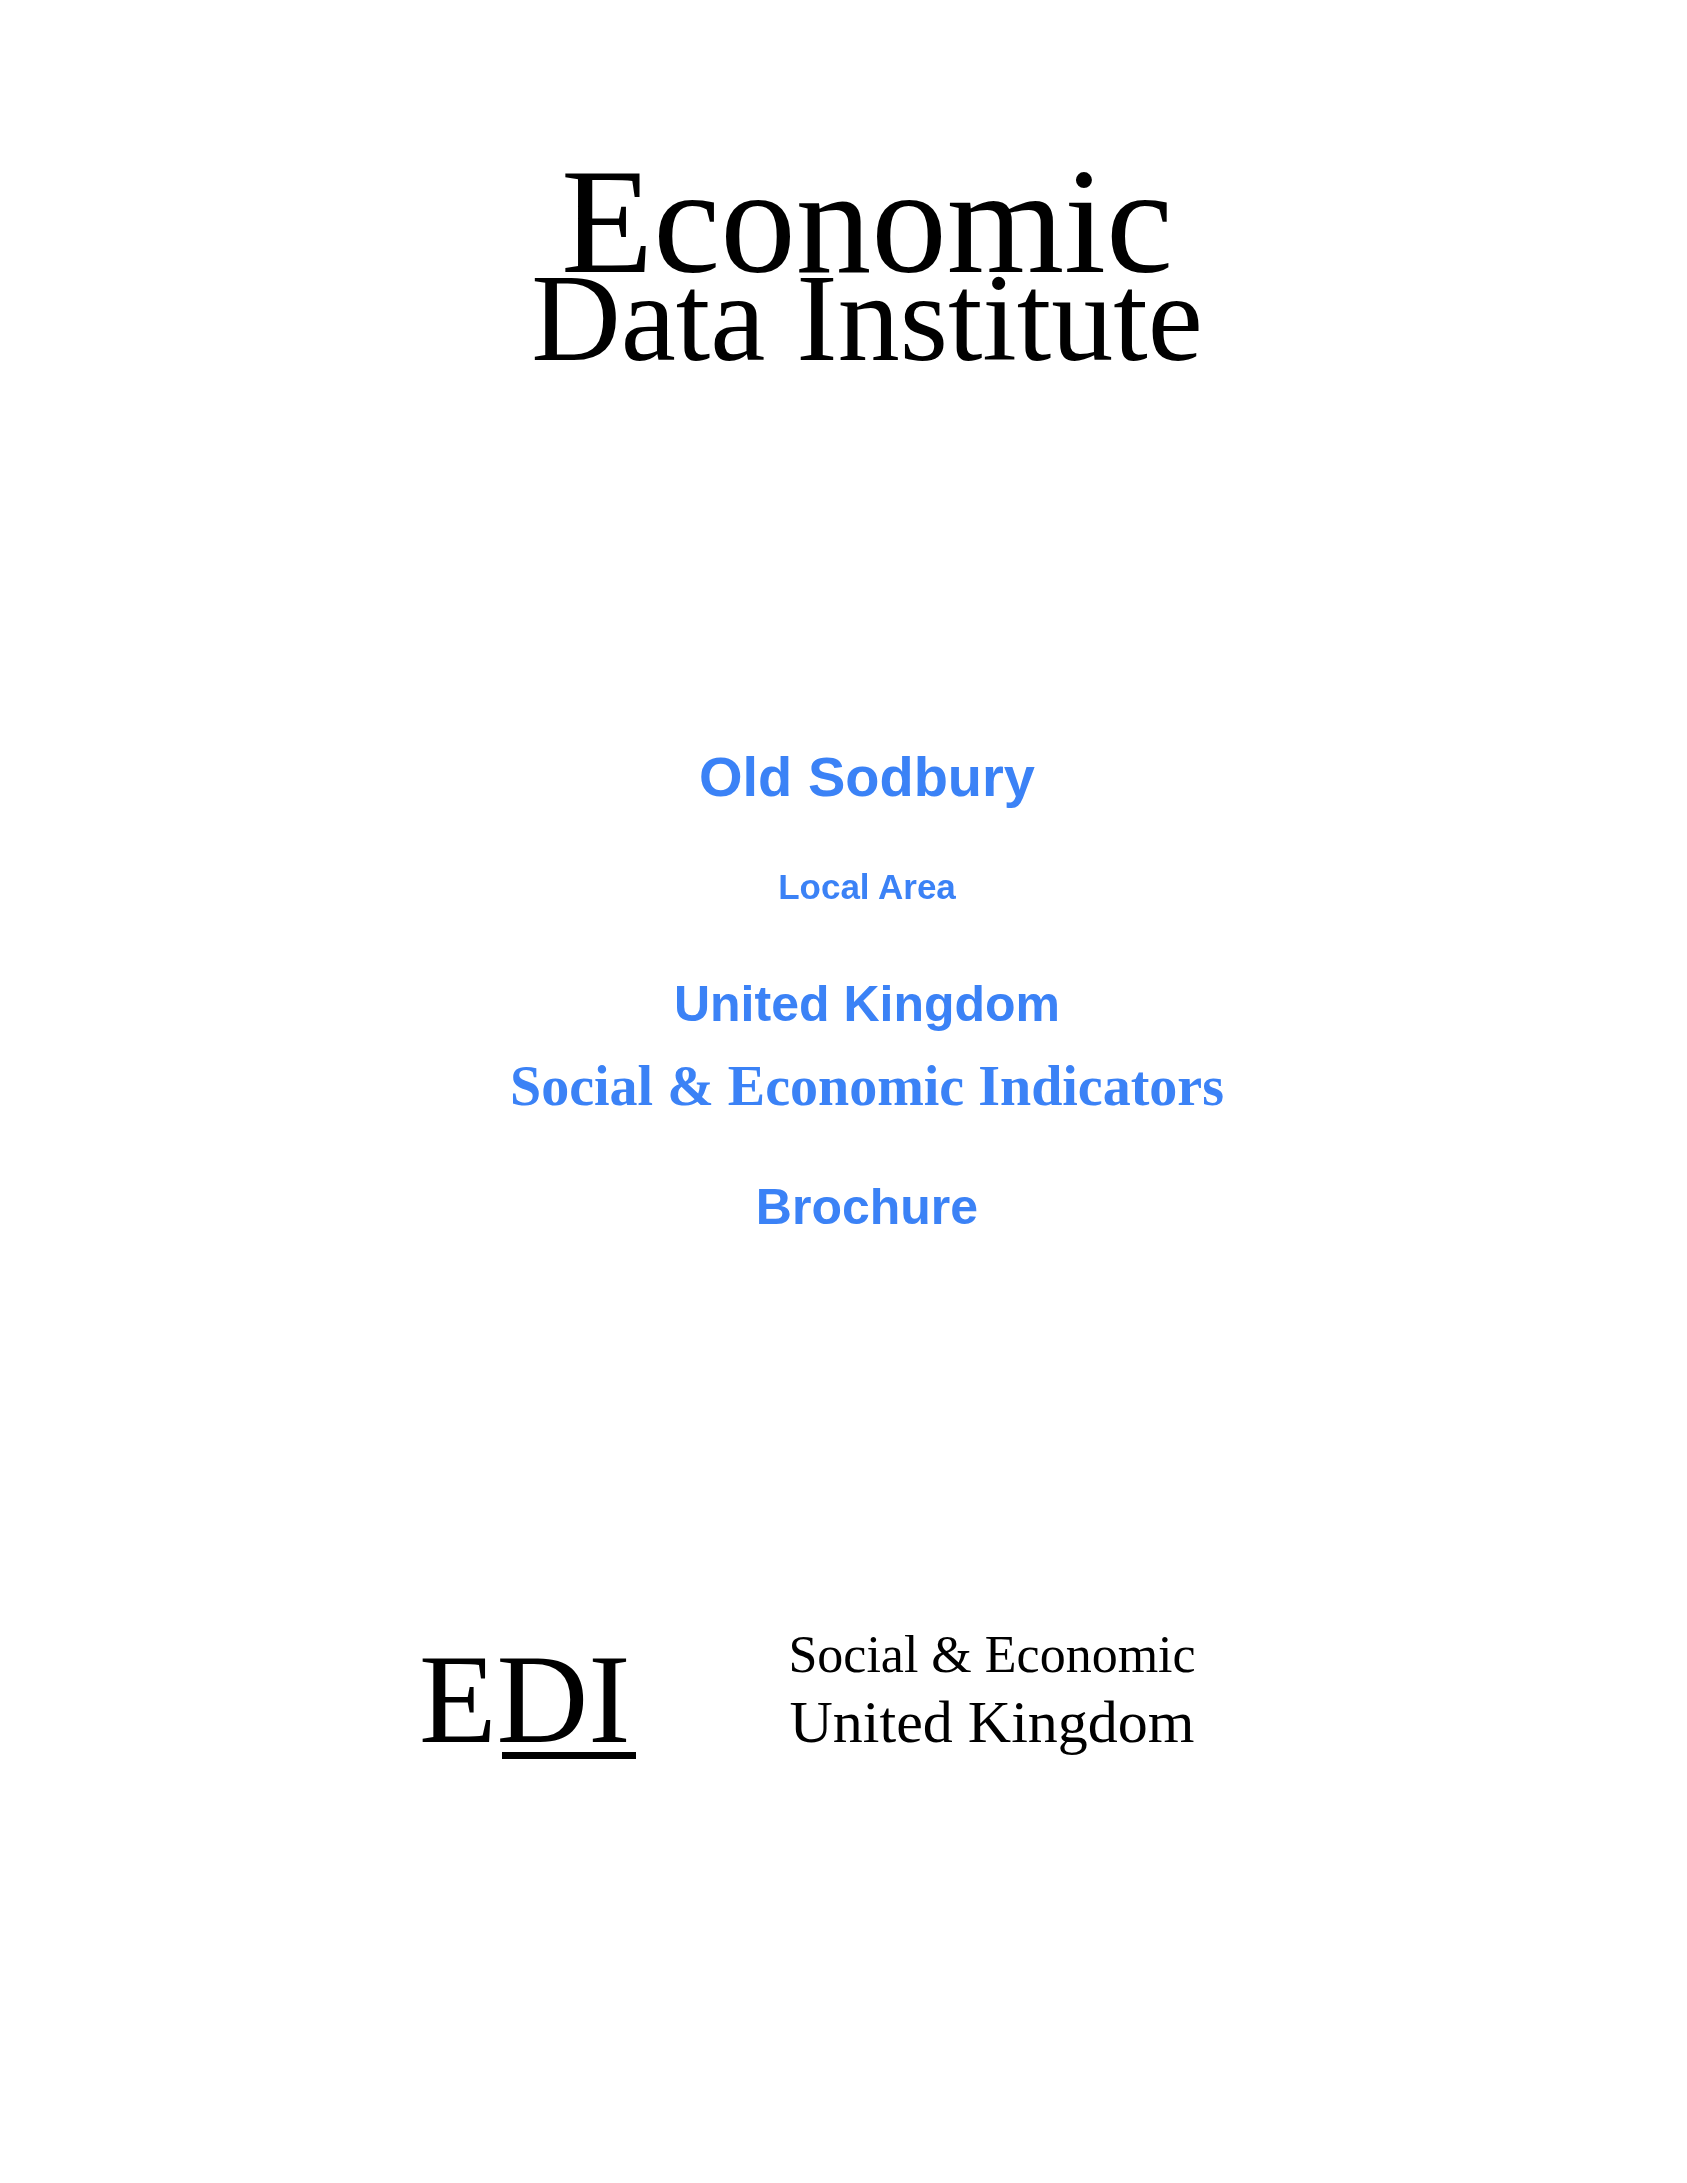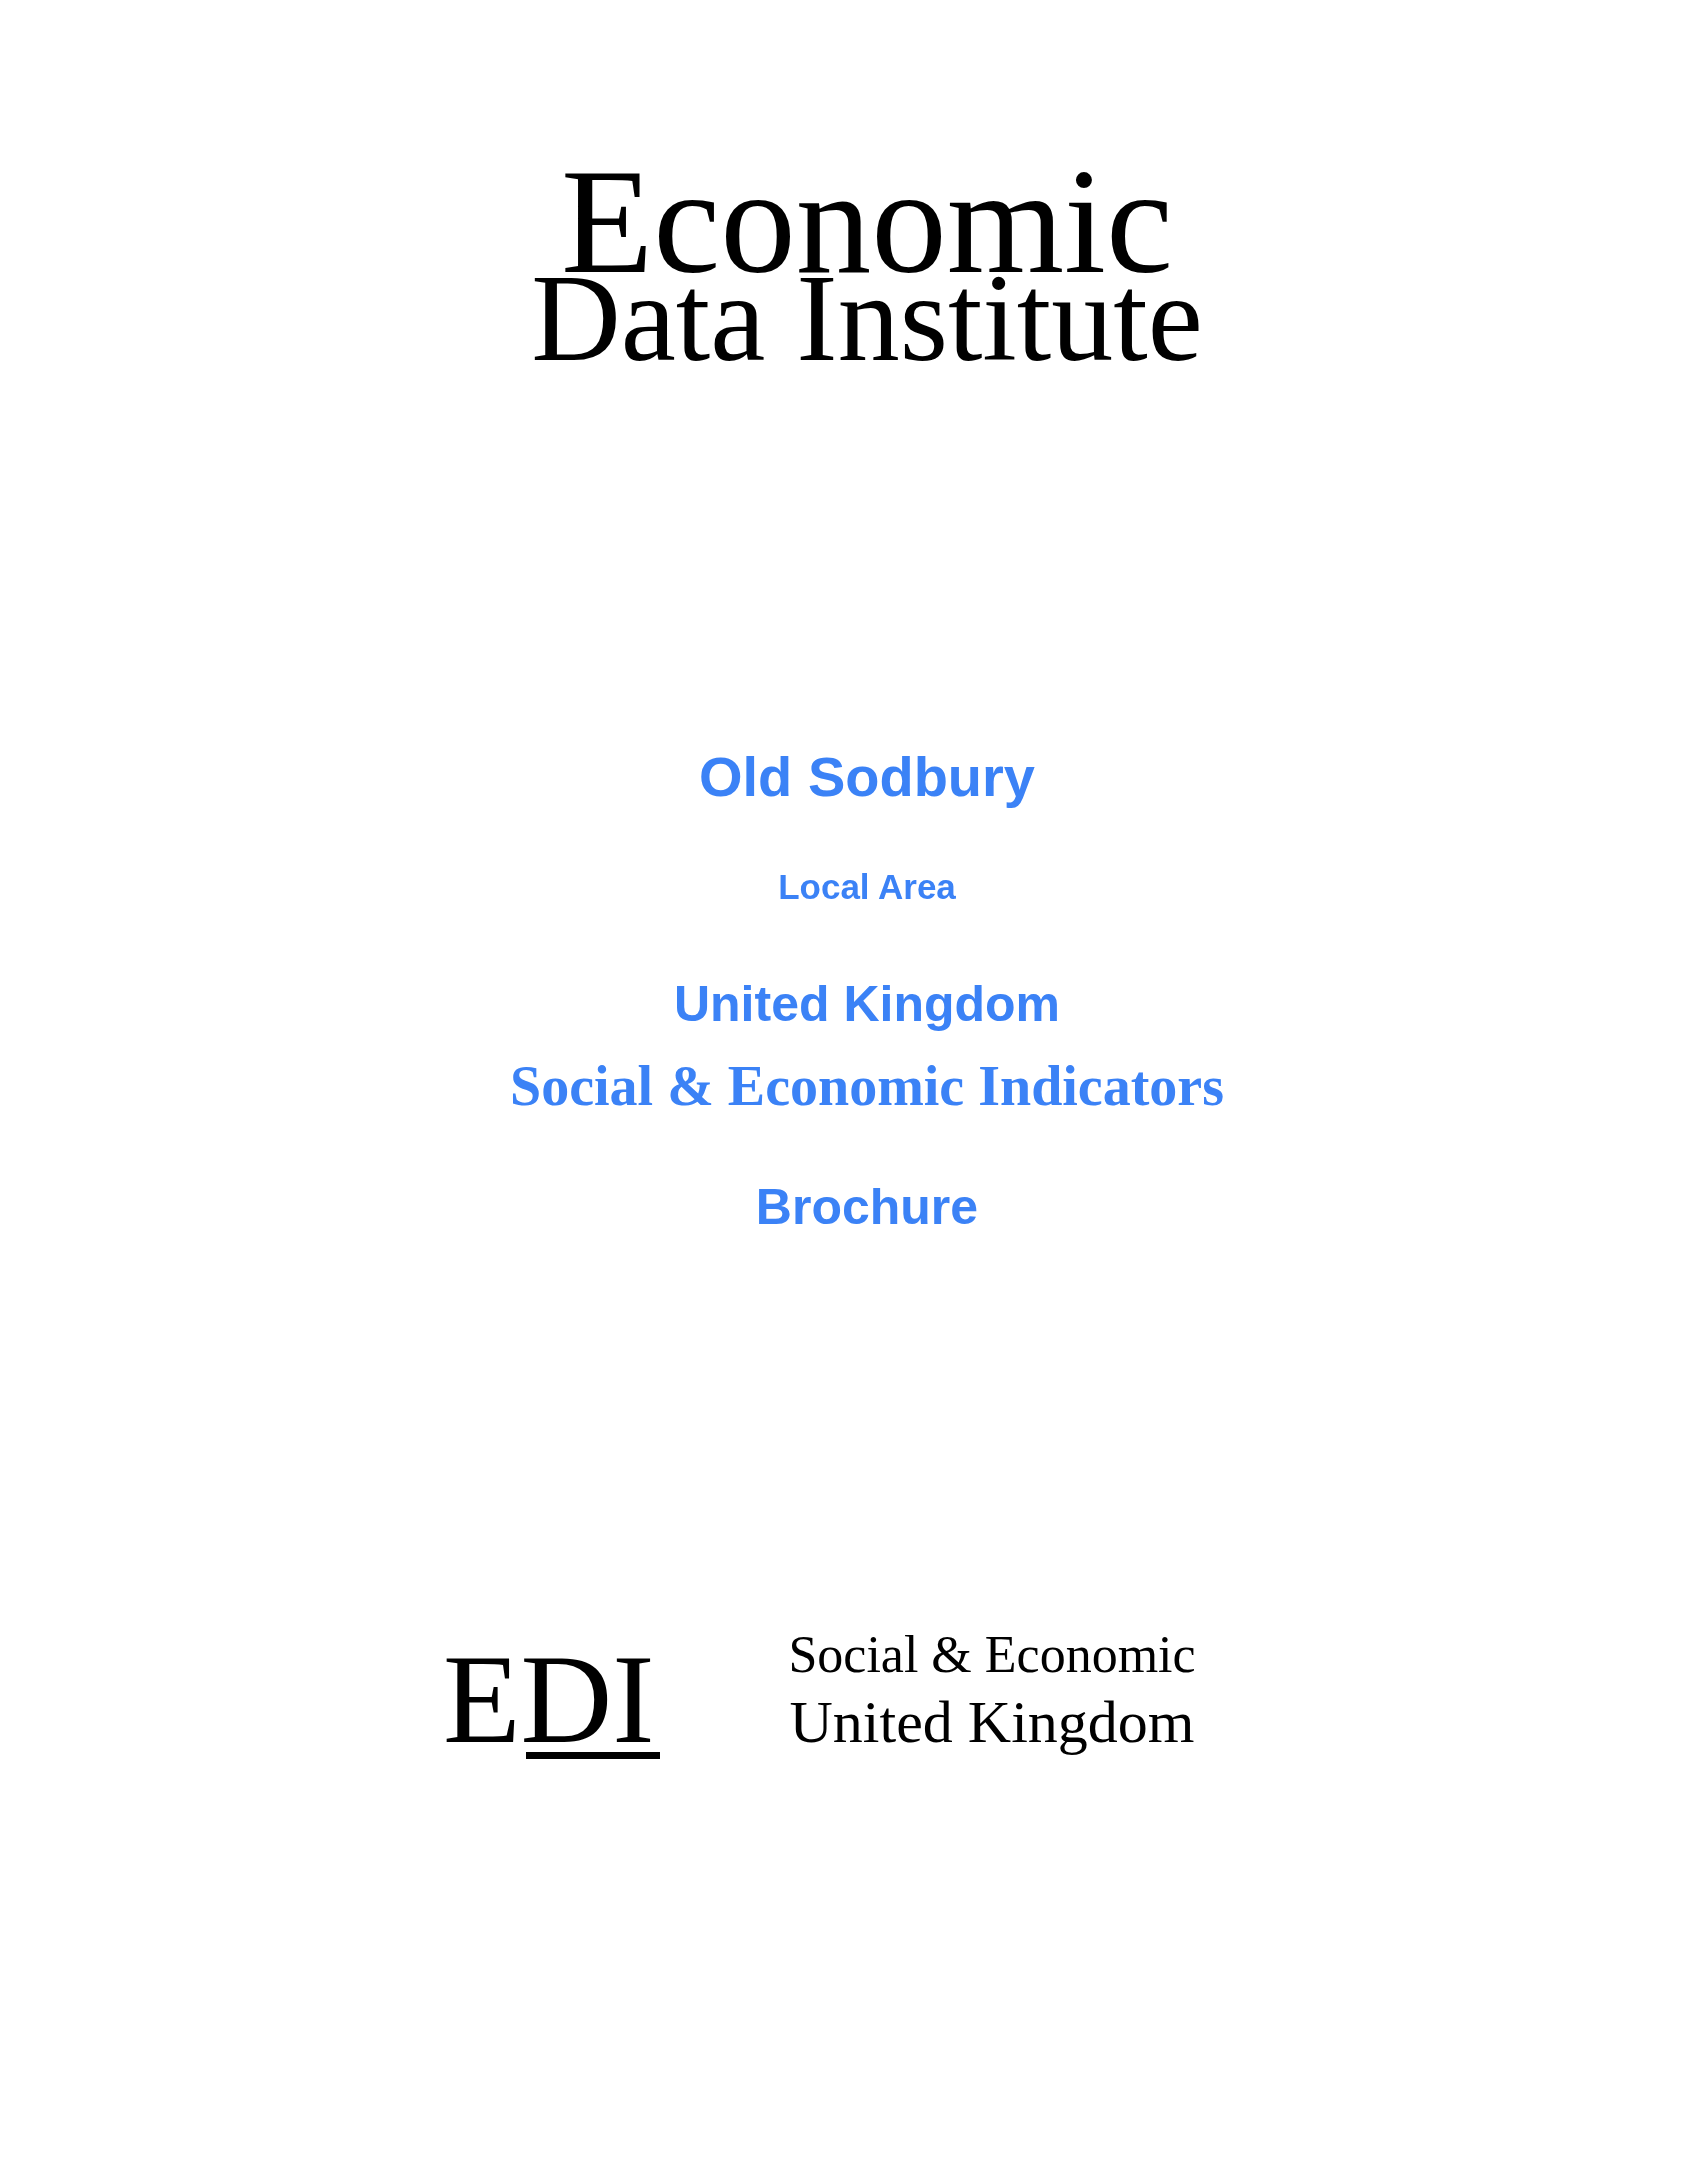--- a/index.html
+++ b/index.html
@@ -46,21 +46,21 @@
   }
   
   .title-place    { top: 749px; font-size: 56px; }
   .title-area     { top: 869px; font-size: 35px; }
   .title-country  { top: 979px; font-size: 50px; }
   .title-subject  { top: 1058px; font-size: 56px; font-family: Liberation Serif, serif; }
   .title-doctype  { top: 1182px; font-size: 50px; }
   
   .edi {
     position: absolute;
-    left: 443px;
+    left: 419px;
     top: 1636px;
     font-size: 127px;
   }
   .edi-underline {
     position: absolute;
     left: 83px;
     top: 116px;
     width: 134px;
     height: 7.3px;
     background: #000000;

